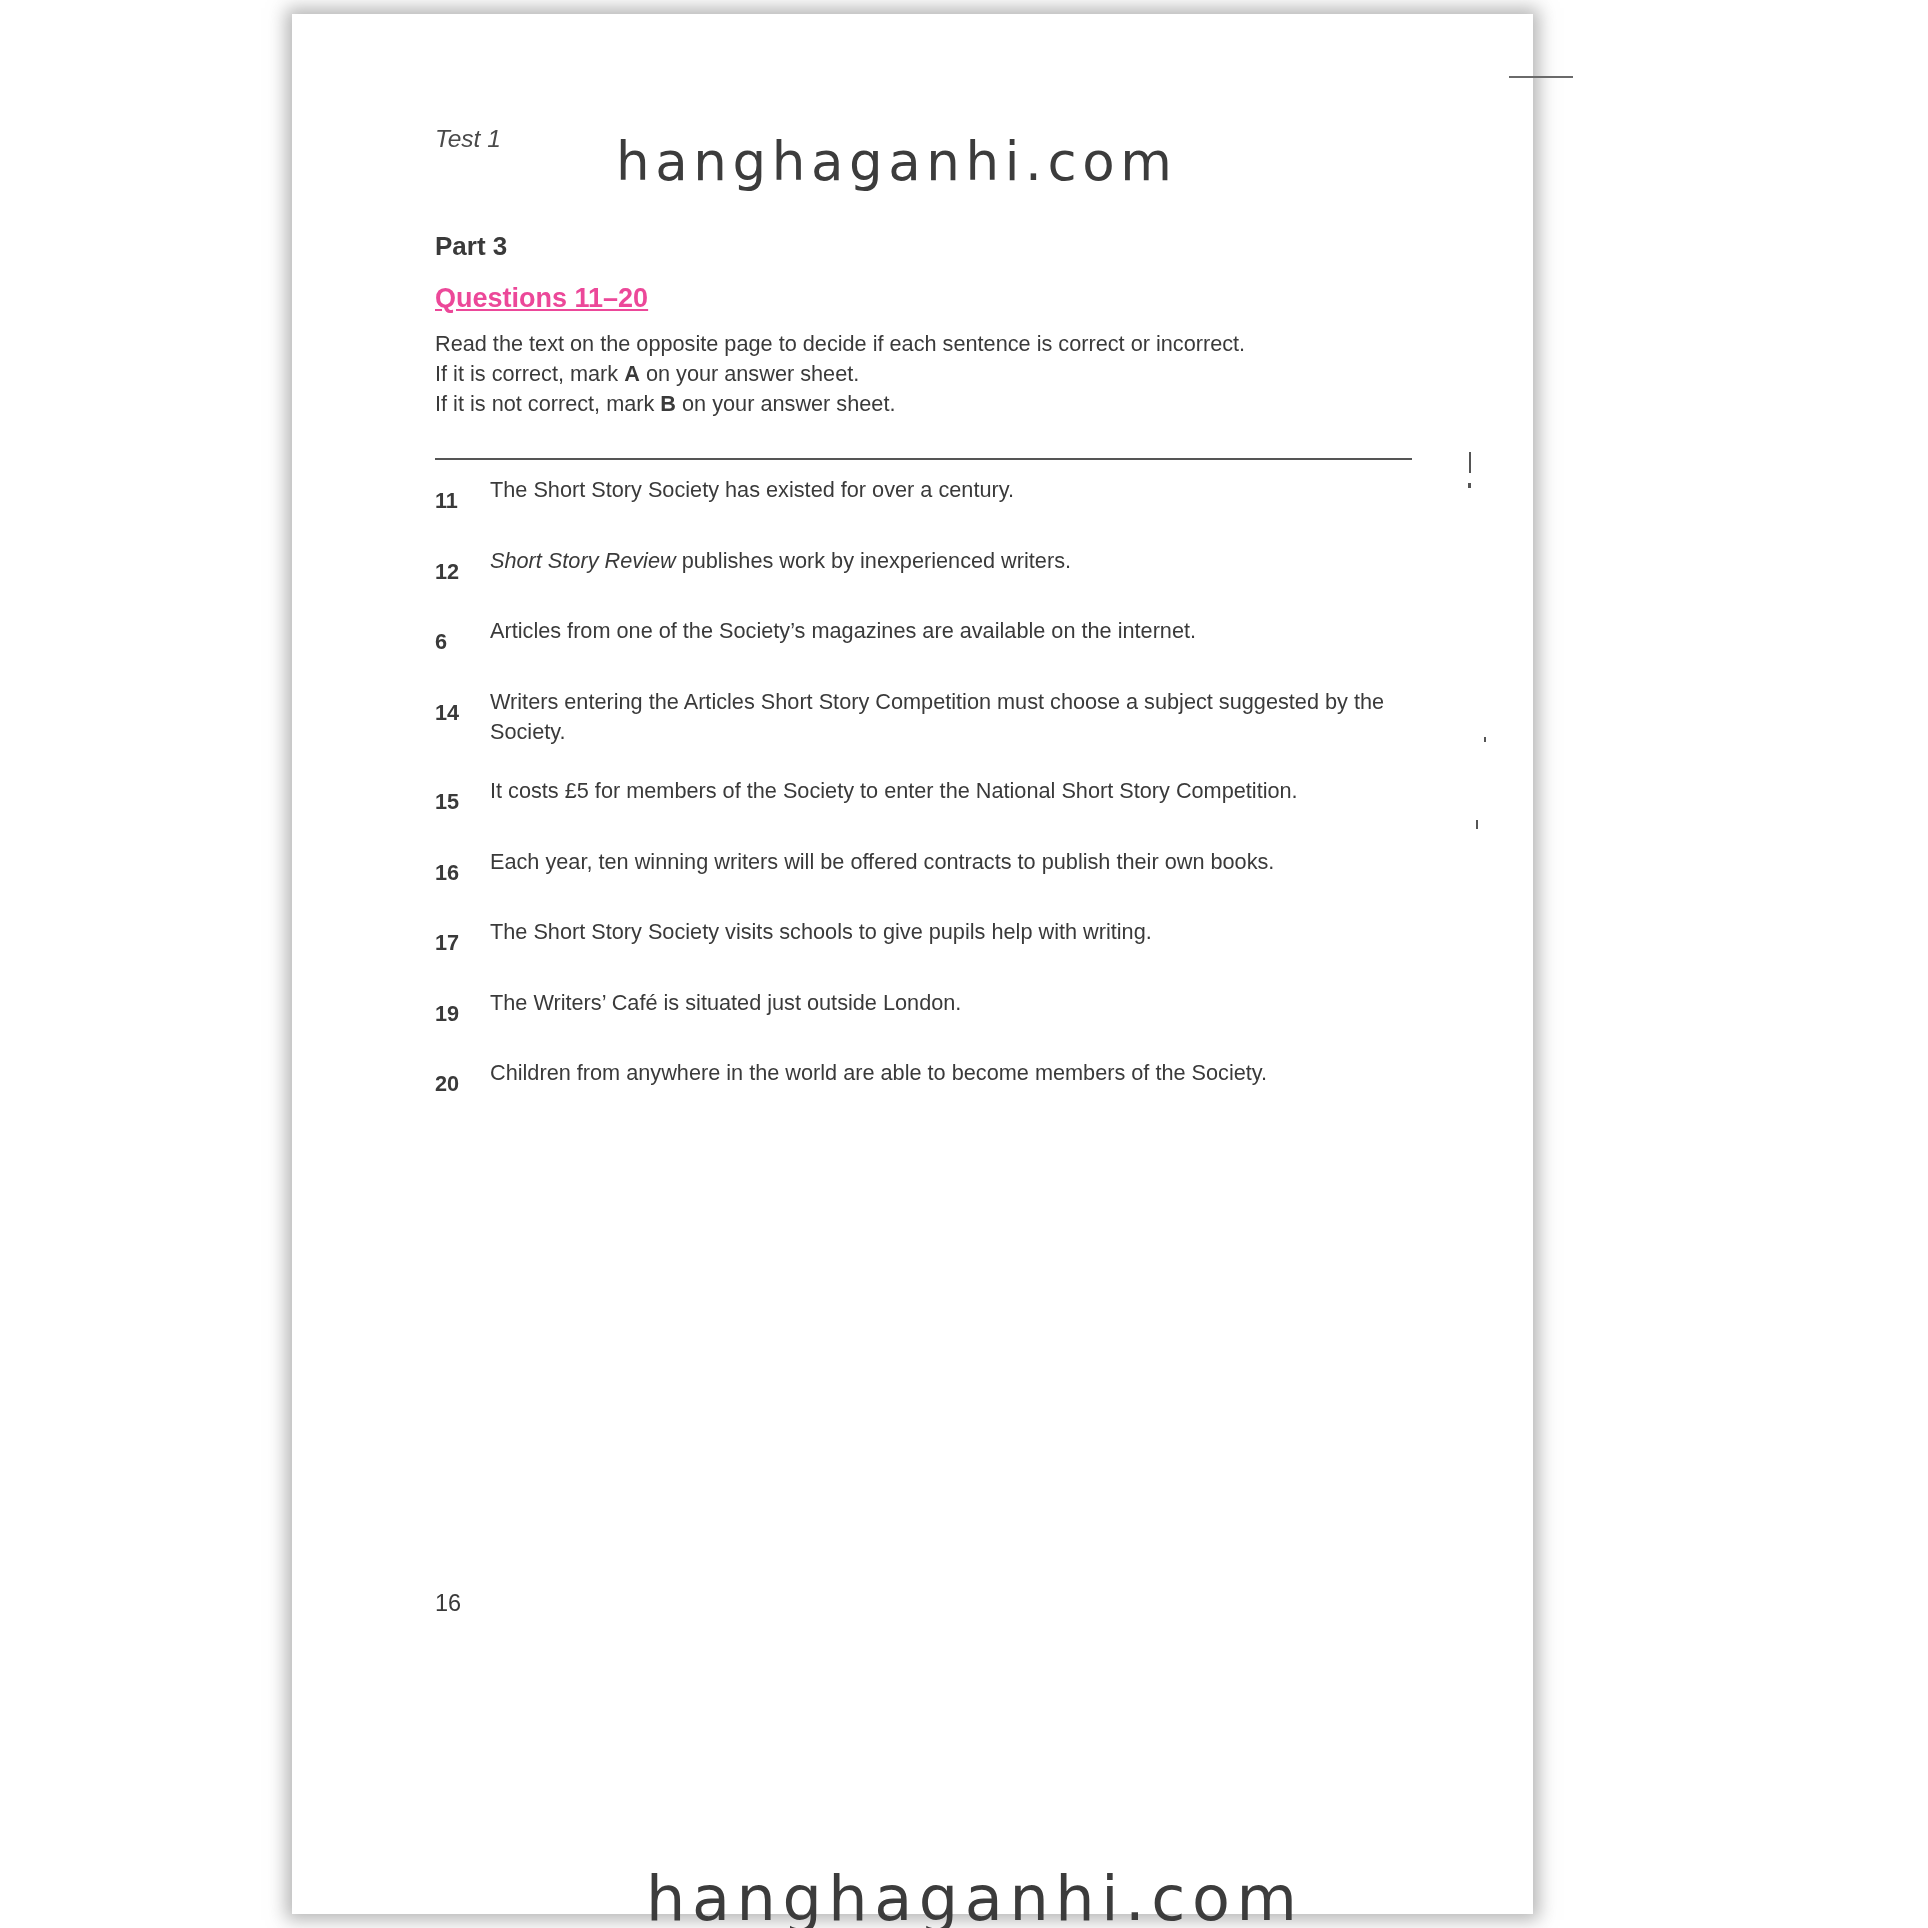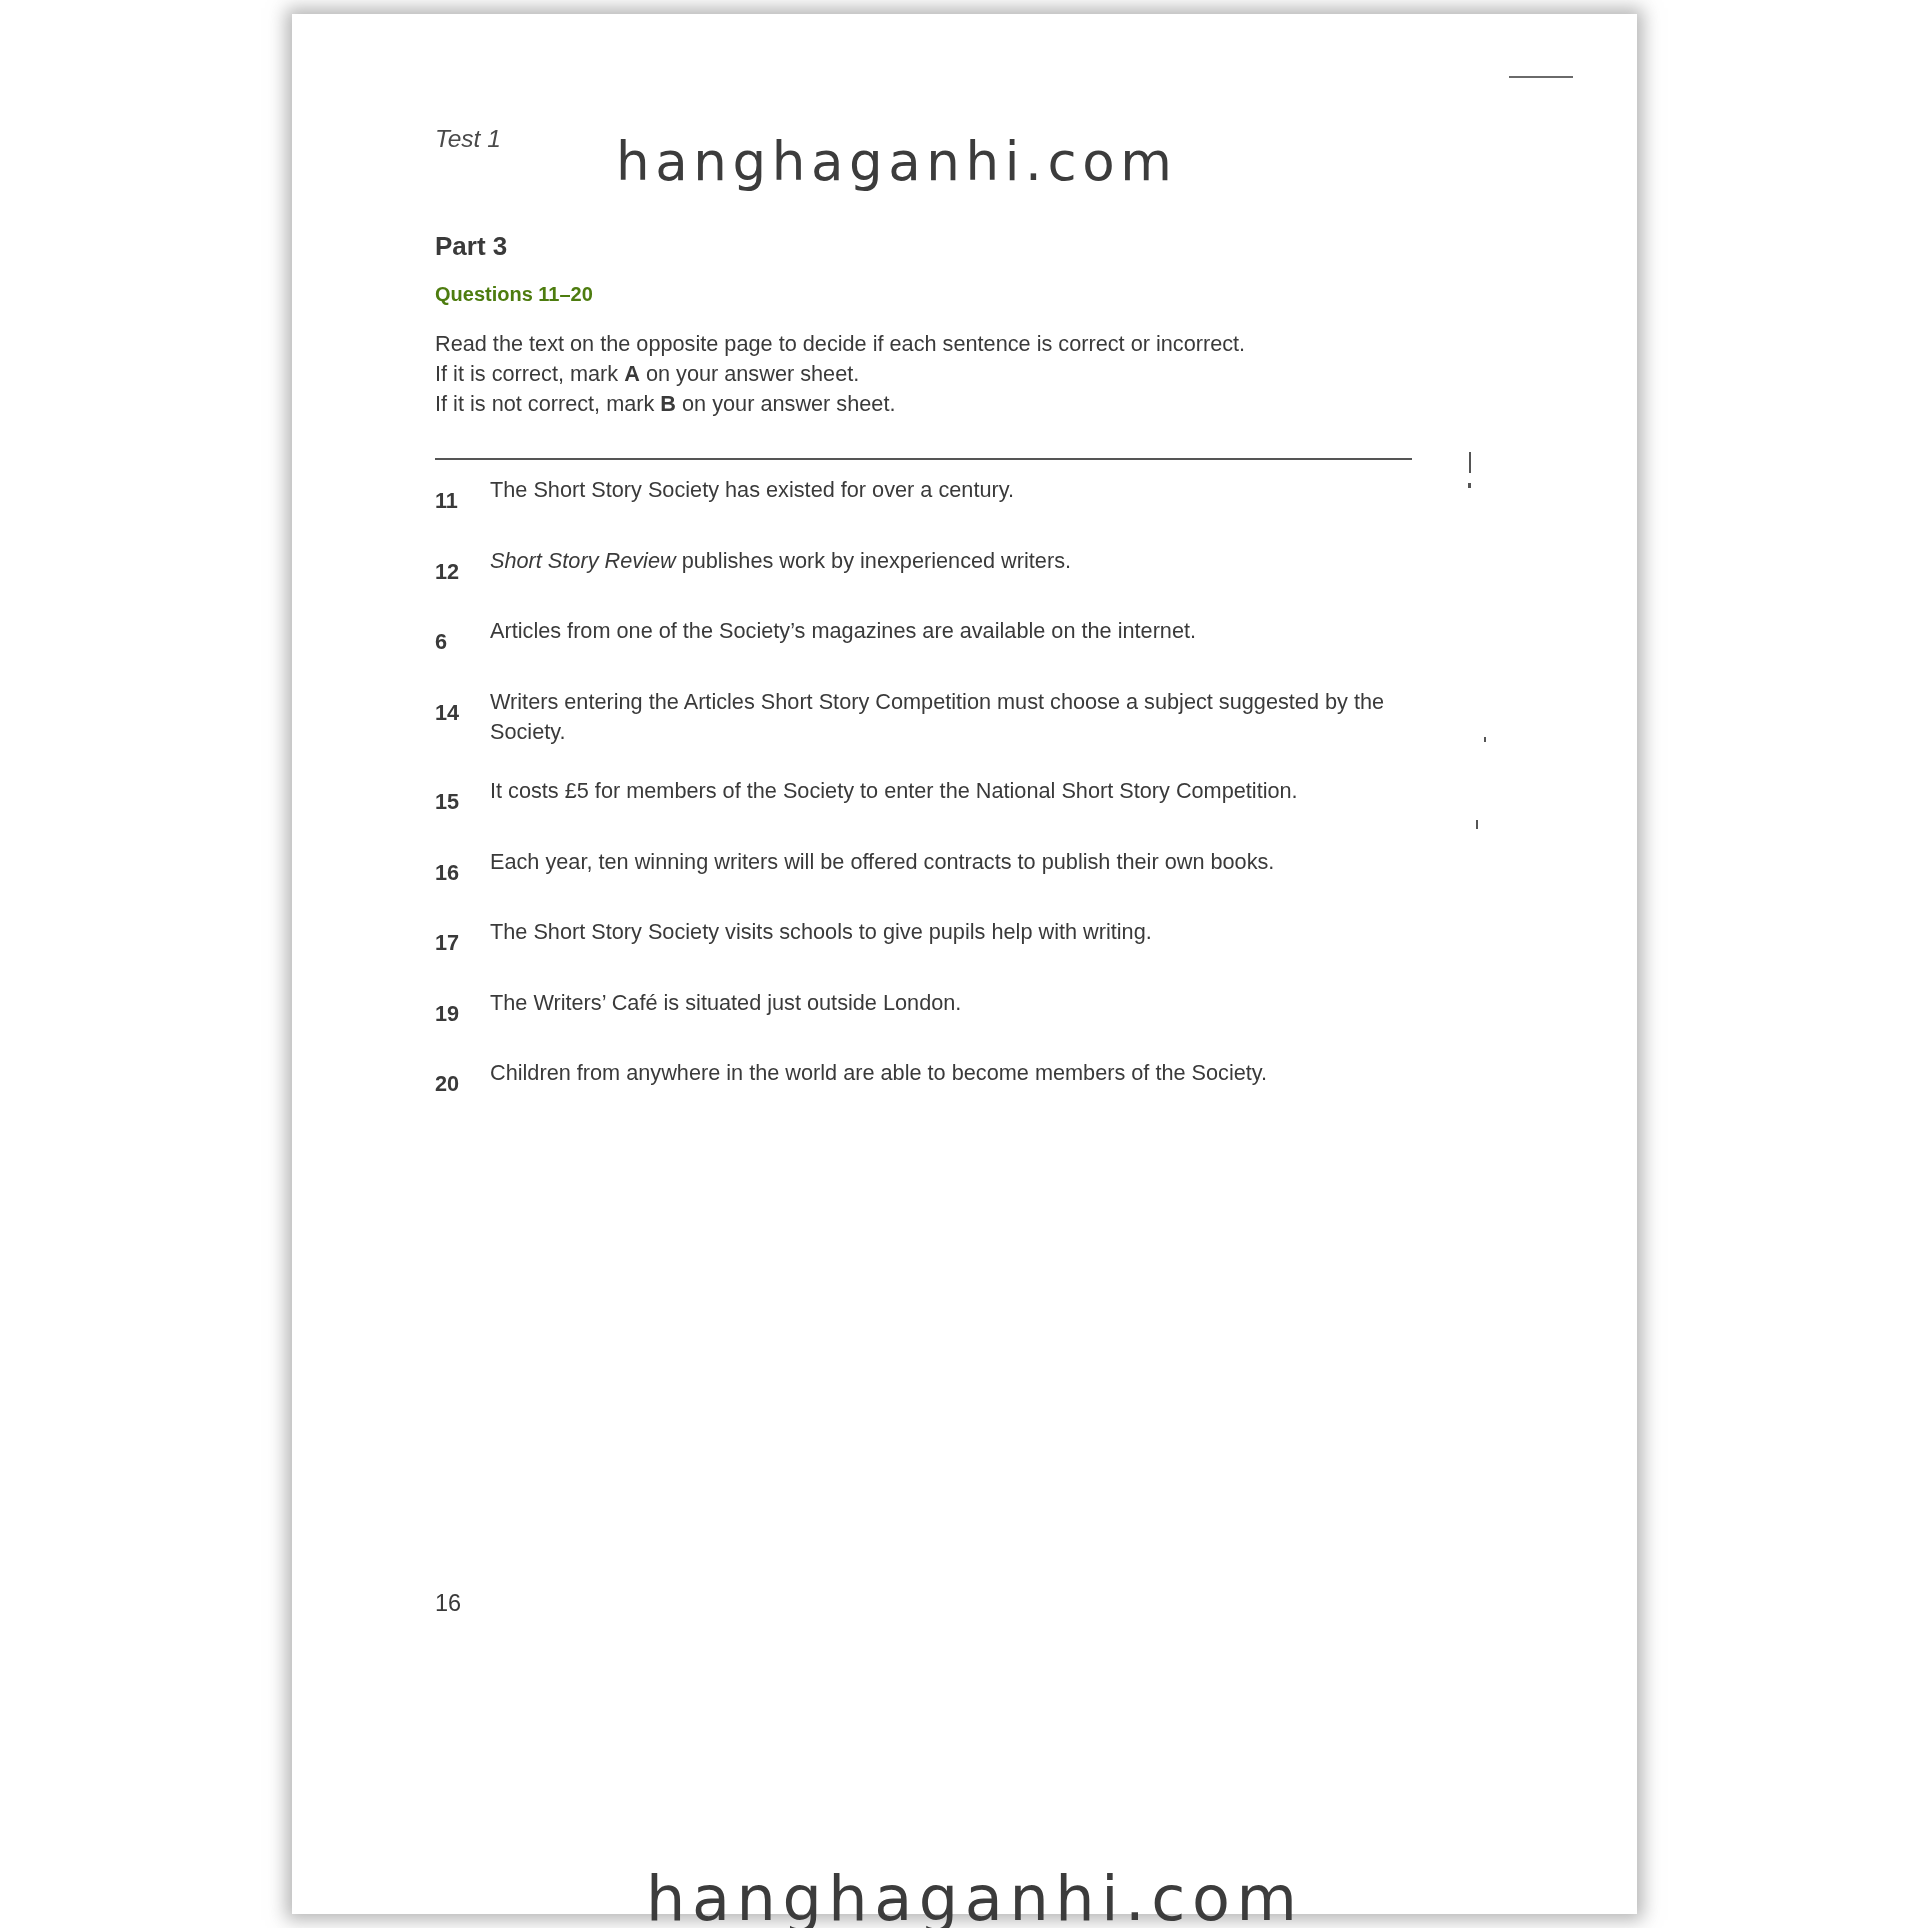--- a/index.html
+++ b/index.html
@@ -12,21 +12,21 @@
   }
   body {
     position: relative;
     font-family: "Liberation Sans", sans-serif;
     color: #3a3a3a;
   }
   .page {
     position: absolute;
     left: 292px;
     top: 14px;
-    width: 1345px;
+    width: 1241px;
     height: 1900px;
     background: #ffffff;
     box-shadow: 0 0 17px 5.6px rgba(120,120,120,0.55);
   }
   .abs { position: absolute; white-space: nowrap; }
 
   .running-head {
     left: 143px;
     top: 111px;
     font-size: 24.5px;
@@ -61,23 +61,24 @@
   .part-title {
     left: 143px;
     top: 217px;
     font-size: 26px;
     font-weight: bold;
     color: #3a3a3a;
   }
   .questions-title {
     left: 143px;
     top: 269px;
-    font-size: 20px;
+    font-size: 27px;
     font-weight: bold;
-    color: #4d7c0f;
+    color: #ec4899;
+    text-decoration: underline;
   }
   .instructions {
     left: 143px;
     top: 315px;
     font-size: 21.7px;
     line-height: 30px;
     color: #3a3a3a;
   }
   .instructions div { white-space: nowrap; }
   .instructions b { font-weight: bold; }

